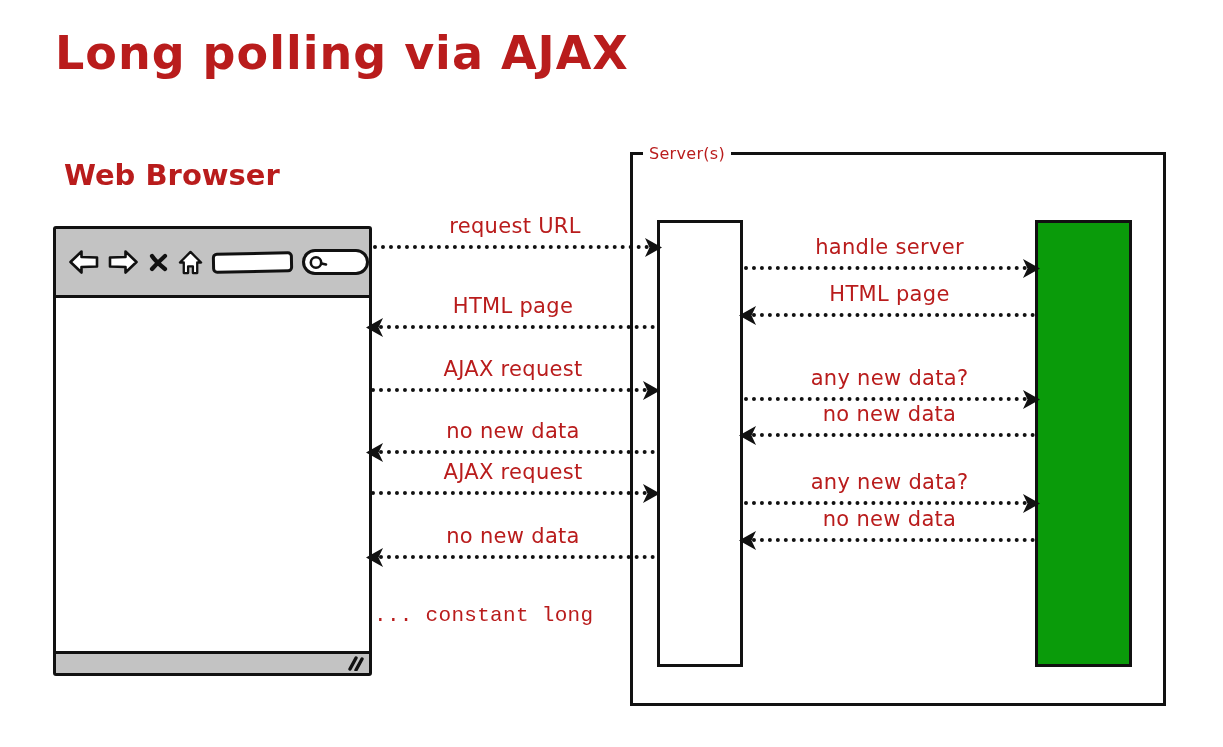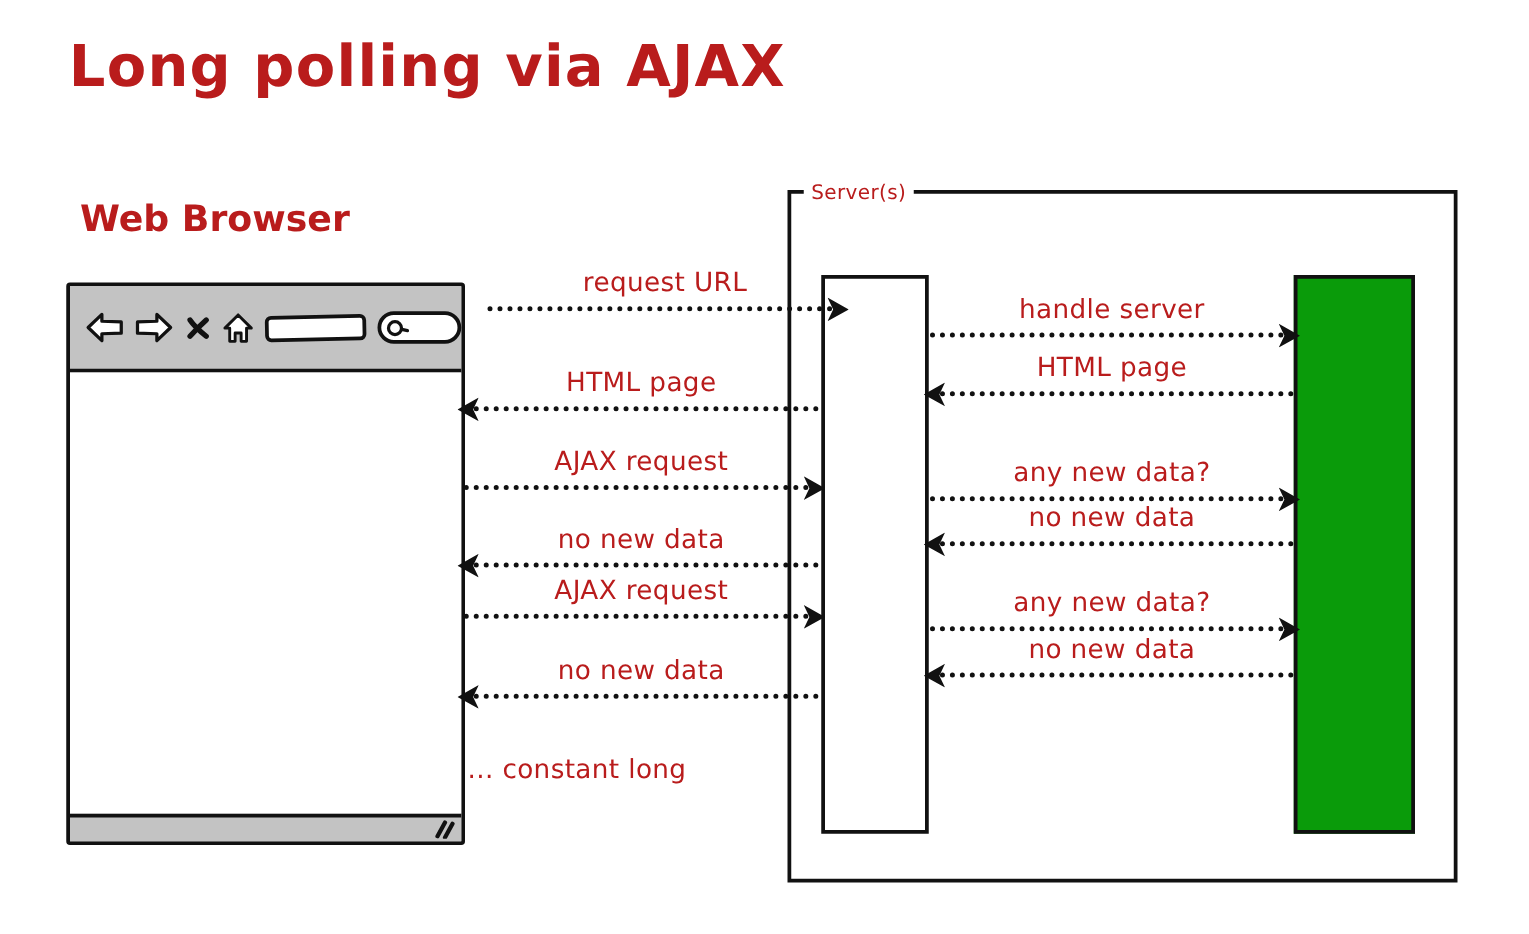--- a/index.html
+++ b/index.html
@@ -42,21 +42,21 @@
 
   
   .lane { position:absolute; z-index:5; }
   .lane-label { font-size:21px; height:26px; line-height:26px; text-align:center;
                 letter-spacing:0.3px; margin-bottom:6px; white-space:nowrap; }
   .lane-line { position:relative; border-top:4px dotted #111; height:0; }
   .head { position:absolute; top:-11px; width:17px; height:19px; }
   .head-right { right:-5px; }
   .head-left { left:-5px; transform:scaleX(-1); }
 
-  .note { left:374px; top:604px; font-size:21px; line-height:23px; letter-spacing:0.3px; z-index:5; }
+  .note { left:374px; top:604px; font-size:21px; line-height:23px; letter-spacing:0.3px; z-index:5;font-family:Liberation Mono, monospace; }
   .note-line2 { padding-left:21px; }
 
   svg { display:block; }
 </style>
 </head>
 <body>
 
 <div class="canvas">
 
   <div class="abs title">Long polling via AJAX</div>
@@ -104,21 +104,21 @@
   </div>
 
   <div class="abs servers">
     <span class="legend">Server(s)</span>
   </div>
   <div class="abs server-heading ws-heading">Web server</div>
   <div class="abs server-heading wsgi-heading">WSGI server</div>
   <div class="abs webserver-rect"></div>
   <div class="abs wsgi-rect" style="background: rgb(10, 155, 10);"></div>
 
-  <div class="lane" style="left:390px;top:213px;width:284px">
+  <div class="lane" style="left:373px;top:213px;width:284px">
     <div class="lane-label">request URL</div>
     <div class="lane-line">
       <svg class="head head-right" viewBox="0 0 17 19">
           <path d="M0,0 L17,9.5 L0,19 L4.5,9.5 Z" fill="#111"></path>
         </svg>
     </div>
   </div>
   <div class="lane" style="left:371px;top:293px;width:284px">
     <div class="lane-label">HTML page</div>
     <div class="lane-line">

